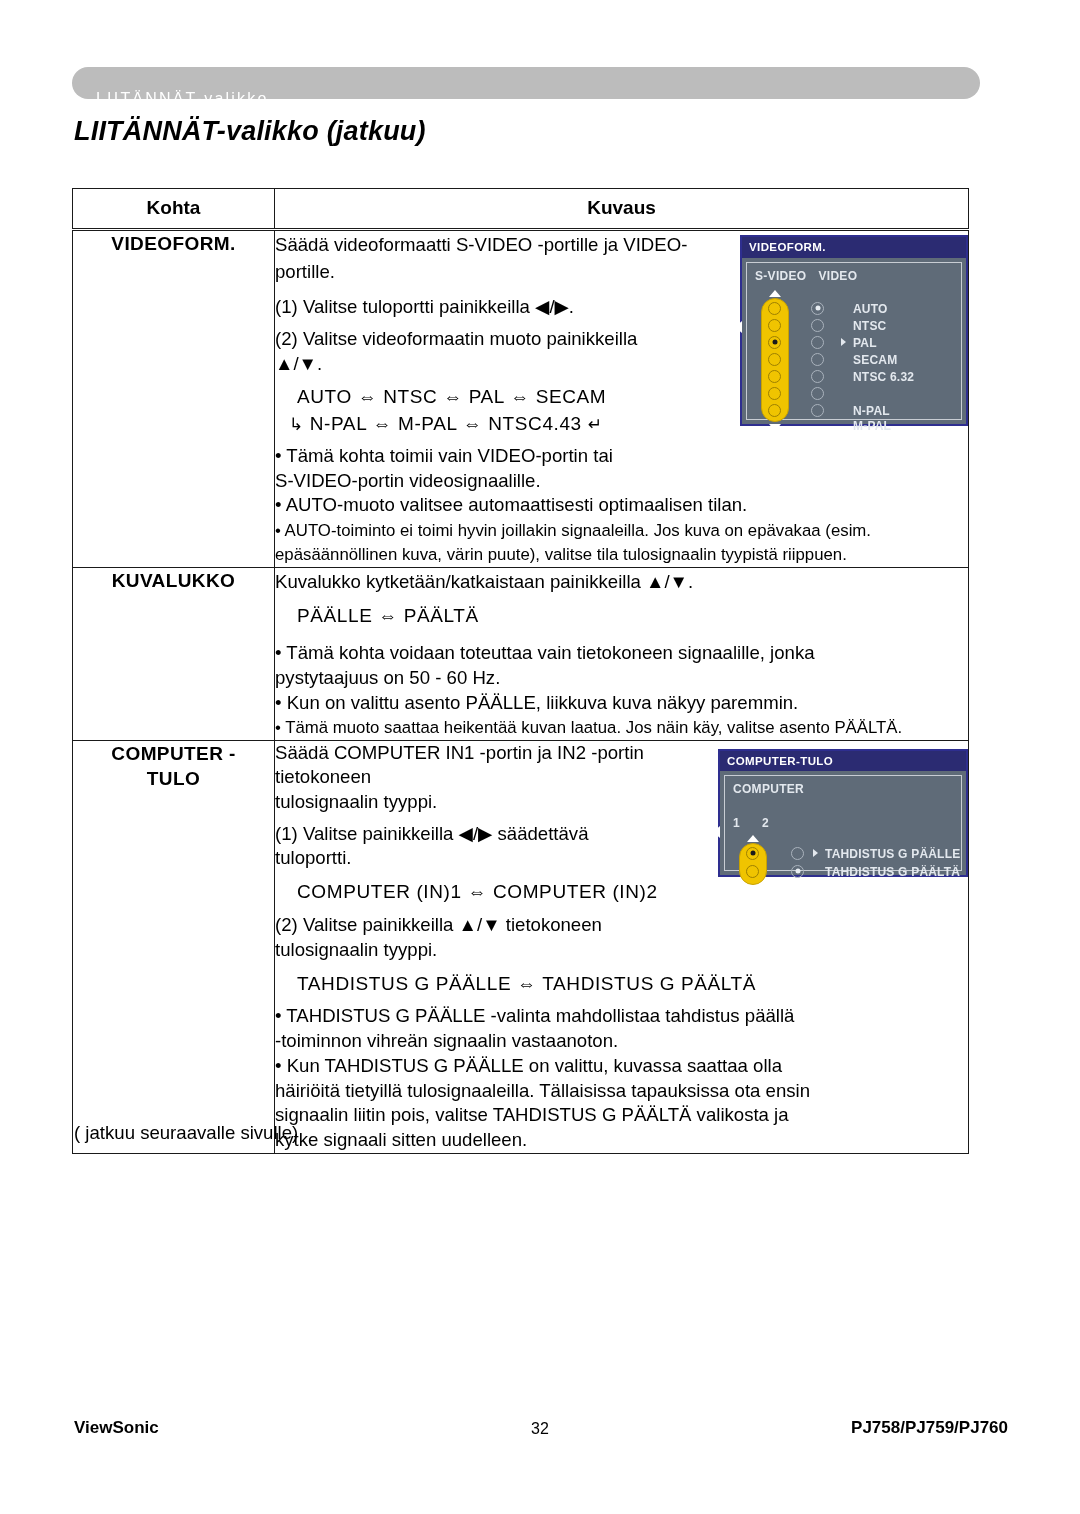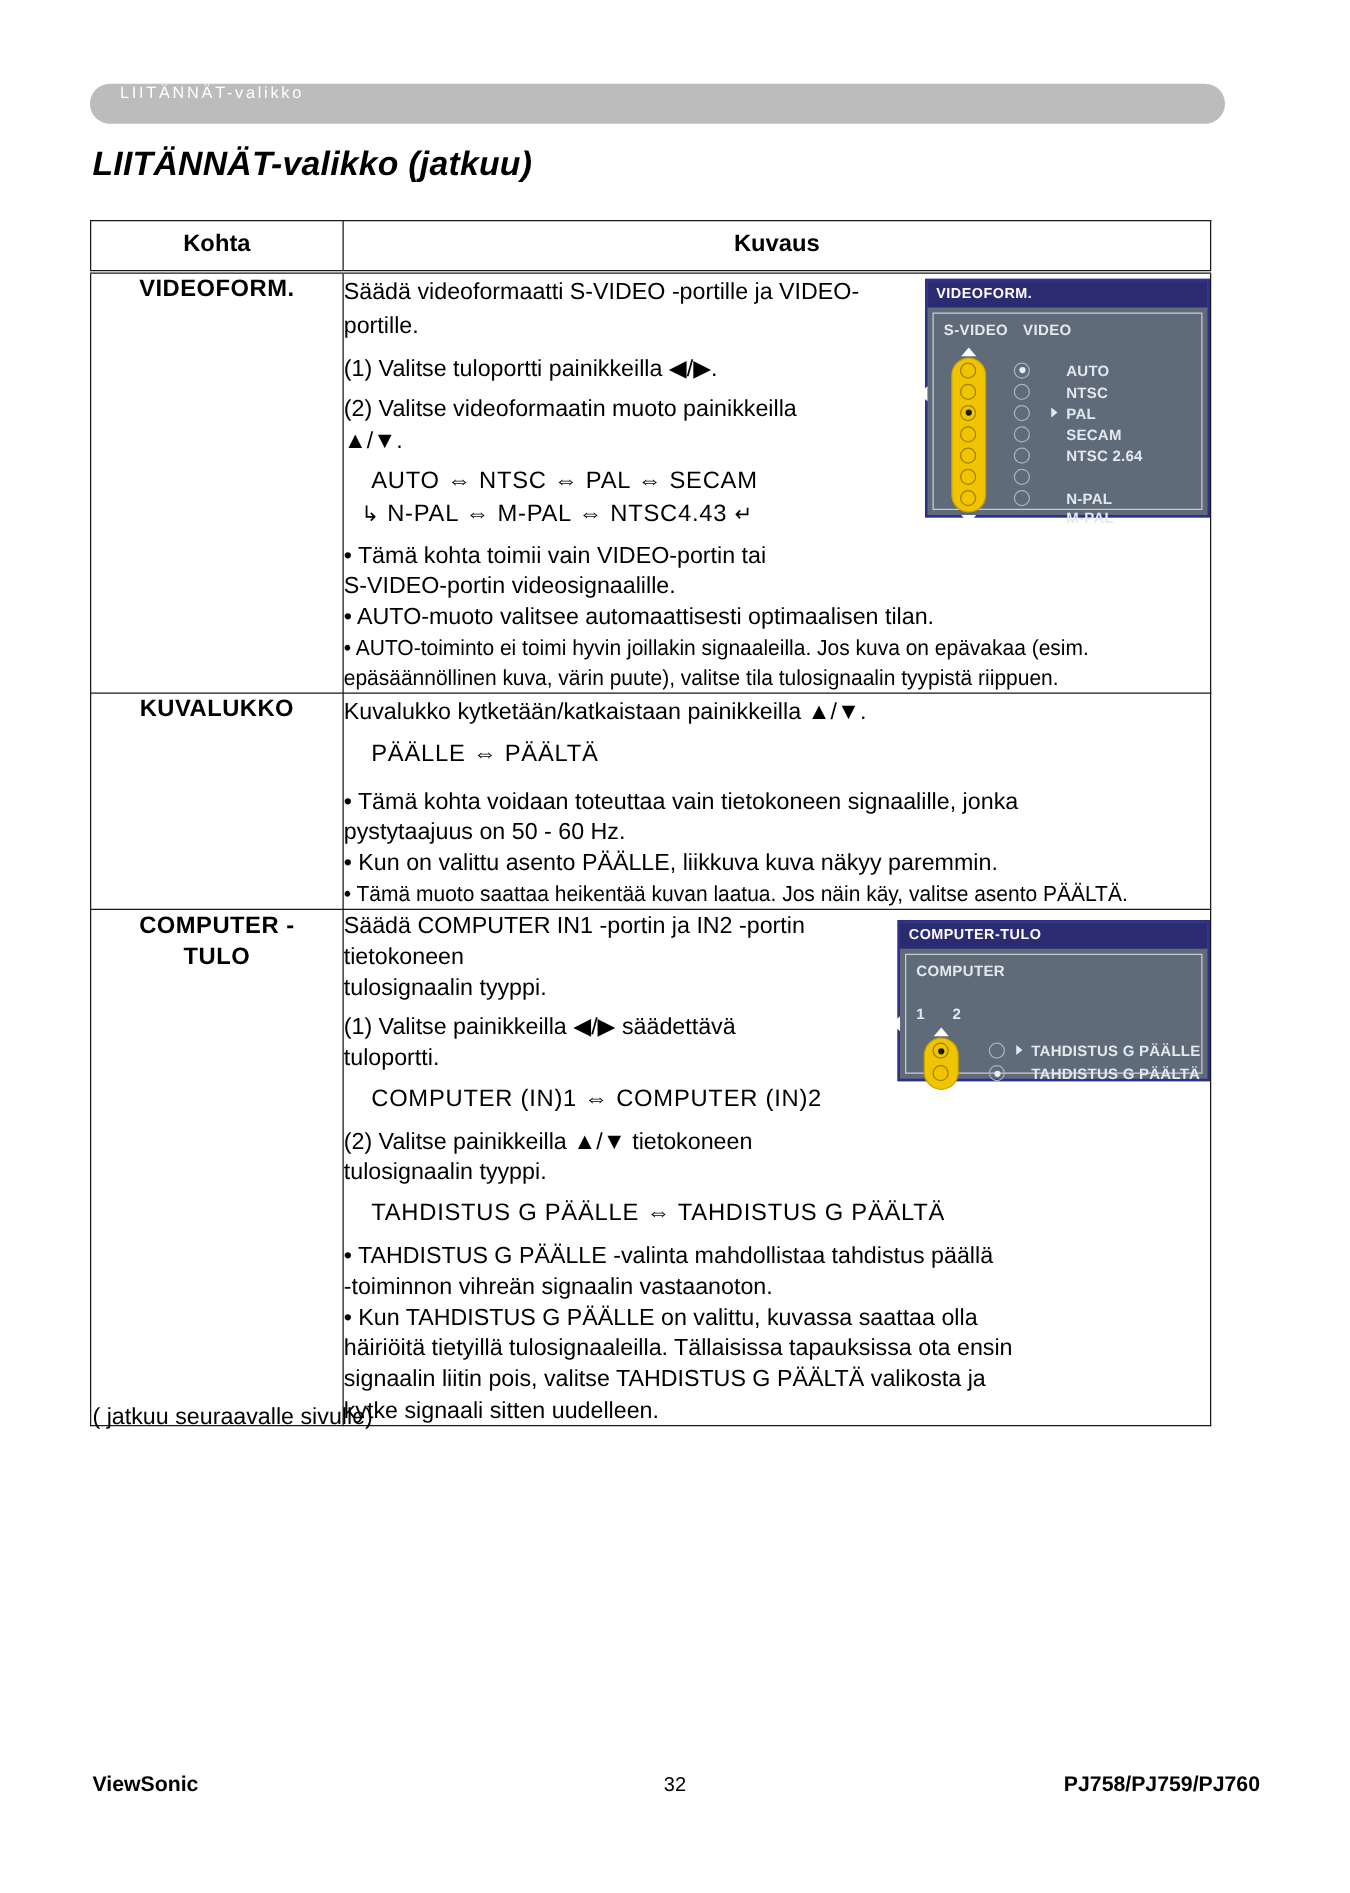--- a/index.html
+++ b/index.html
@@ -22,22 +22,22 @@
     left: 72px;
     top: 67px;
     width: 908px;
     height: 32px;
     background: #bcbcbc;
     border-radius: 16px;
   }
   .runhead-text {
     position: absolute;
     left: 96px;
-    top: 66px;
-    font-size: 13px;
+    top: 90px;
+    font-size: 16px;
     letter-spacing: 2.2px;
     color: #ffffff;
     white-space: nowrap;
   }
 
   
   .page-title {
     position: absolute;
     left: 74px;
     top: 116px;
@@ -45,21 +45,21 @@
     font-weight: bold;
     font-style: italic;
     letter-spacing: .2px;
     white-space: nowrap;
   }
 
   
   .tbl {
     position: absolute;
     left: 72px;
-    top: 176px;
+    top: 188px;
     width: 896px;
     border-collapse: collapse;
     table-layout: fixed;
     padding-left: 35px;
   }
   .tbl td, .tbl th {
     border: 1.5px solid #1a1a1a;
     vertical-align: top;
     padding: 0;
   }
@@ -308,21 +308,21 @@
                 <div class="radio ongray" style="left:56px; top:82px;"></div>
                 <div class="radio ongray" style="left:56px; top:99px;"></div>
                 <div class="radio ongray" style="left:56px; top:116px;"></div>
 
                 <div class="osd-caret" style="left:86px; top:50px;"></div>
 
                 <div class="osd-label" style="left:98px; top:13px;">AUTO</div>
                 <div class="osd-label" style="left:98px; top:30px;">NTSC</div>
                 <div class="osd-label" style="left:98px; top:47px;">PAL</div>
                 <div class="osd-label" style="left:98px; top:64px;">SECAM</div>
-                <div class="osd-label" style="left:98px; top:81px;">NTSC 2.64</div>
+                <div class="osd-label" style="left:98px; top:81px;">NTSC 6.32</div>
                 <div class="osd-label" style="left:98px; top:98px;margin-top:32px;">M-PAL</div>
                 <div class="osd-label" style="left:98px; top:115px;">N-PAL</div>
               </div>
             </div>
           </div>
         </div>
 
         <div class="ln">Säädä videoformaatti S-VIDEO -portille ja VIDEO-portille.</div>
         <div class="gap-s"></div>
         <div class="ln">(1) Valitse tuloportti painikkeilla ◀/▶.</div>

